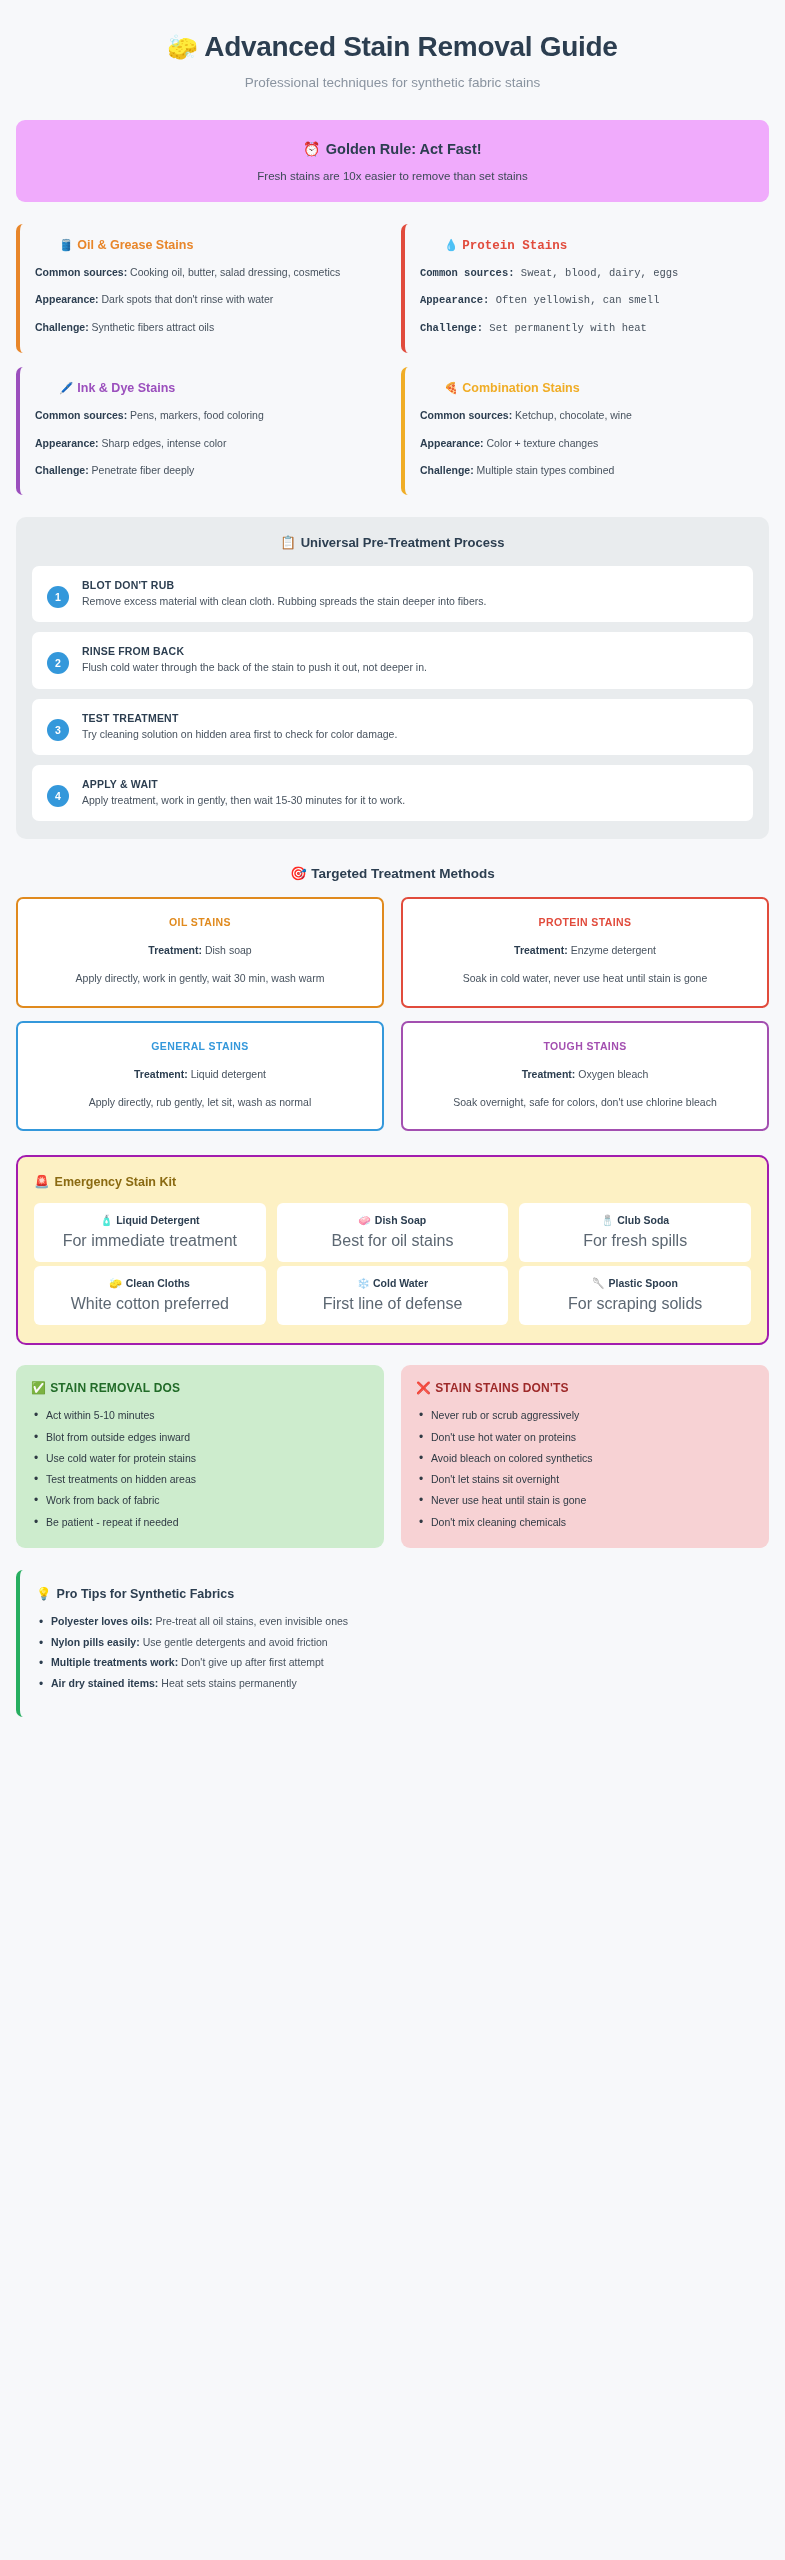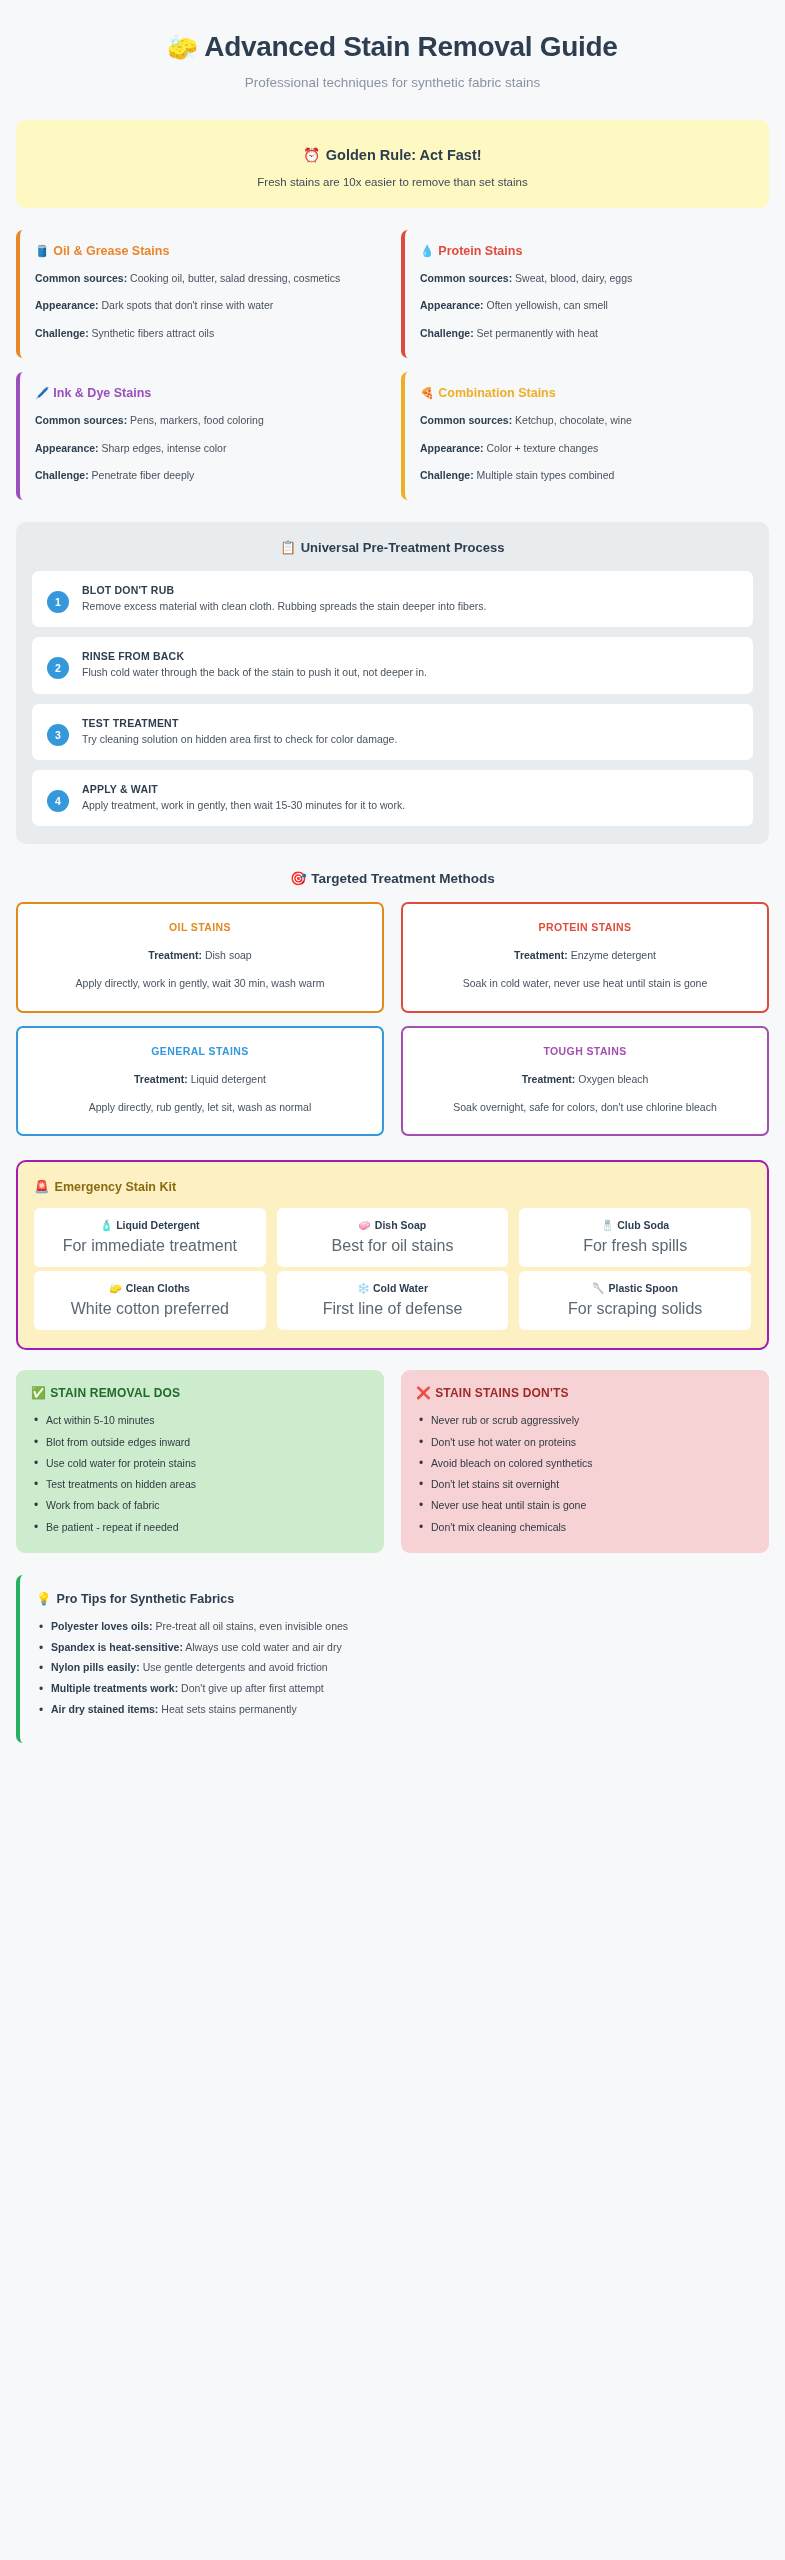--- a/index.html
+++ b/index.html
@@ -17,41 +17,41 @@
     font-size: 28px; font-weight: bold; color: #2c3e50;
     letter-spacing: -0.3px; line-height: 1.2;
   }
   .page-title .t-emoji { font-size: 25px; margin-right: 6px; }
   .page-subtitle {
     margin-top: 11px; font-size: 13.5px; color: #8a94a0; font-weight: normal;
   }
 
   
   .golden-rule {
-    margin-top: 24px; background: #fef9c3; border-radius: 9px;
-    padding: 27px 16px 20px; text-align: center;
+    margin-top: 24px; background: #f0abfc; border-radius: 9px;
+    padding: 21px 16px 20px; text-align: center;
   }
   .gr-title { font-size: 14.5px; font-weight: bold; color: #2c3e50; }
   .gr-title .gr-emoji { margin-right: 5px; font-size: 14px; }
   .gr-sub { margin-top: 13px; font-size: 11.5px; color: #3d4a57; }
 
   
   .stain-grid {
     margin-top: 22px; display: grid; grid-template-columns: 1fr 1fr;
     gap: 14px 17px;
   }
   .stain-card {
     background: #f7f8fa; border-left: 4px solid #ccc;
     border-radius: 7px; padding: 14px 15px 16px;
   }
   .stain-card.oil { border-left-color: #e8862a; }
-  .stain-card.protein { border-left-color: #e14b3c; }
+  .stain-card.protein { border-left-color: #e14b3c; font-family: Liberation Mono, monospace; }
   .stain-card.ink { border-left-color: #9b4fbd; }
   .stain-card.combo { border-left-color: #f0ad26; }
-  .sc-title { font-size: 12.5px; font-weight: bold; margin-bottom: 13px; }
+  .sc-title { font-size: 12.5px; font-weight: bold; margin-bottom: 13px; margin-left: 24px; }
   .sc-title .sc-emoji { margin-right: 4px; font-size: 11.5px; }
   .stain-card.oil .sc-title { color: #e8862a; }
   .stain-card.protein .sc-title { color: #e14b3c; }
   .stain-card.ink .sc-title { color: #9b4fbd; }
   .stain-card.combo .sc-title { color: #f0ad26; }
   .sc-row { font-size: 10.5px; line-height: 1.5; color: #47525e; margin-bottom: 12px; }
   .sc-row:last-child { margin-bottom: 0; }
   .sc-row b { color: #2c3e50; font-weight: bold; }
 
   
@@ -337,18 +337,17 @@
     </ul>
   </div>
 </div>
 
 <div class="tips">
   <div class="tips-title">
     <span class="tip-emoji">💡</span><span>Pro Tips for Synthetic Fabrics</span>
   </div>
   <ul class="tips-list">
     <li><b>Polyester loves oils:</b> <span>Pre-treat all oil stains, even invisible ones</span></li>
-    <li><b>Spandex is heat-sensitive:</b> <span>Always use cold water and air dry</span></li>
     <li><b>Nylon pills easily:</b> <span>Use gentle detergents and avoid friction</span></li>
     <li><b>Multiple treatments work:</b> <span>Don't give up after first attempt</span></li>
     <li><b>Air dry stained items:</b> <span>Heat sets stains permanently</span></li>
   </ul>
 </div>
 
 </body></html>

